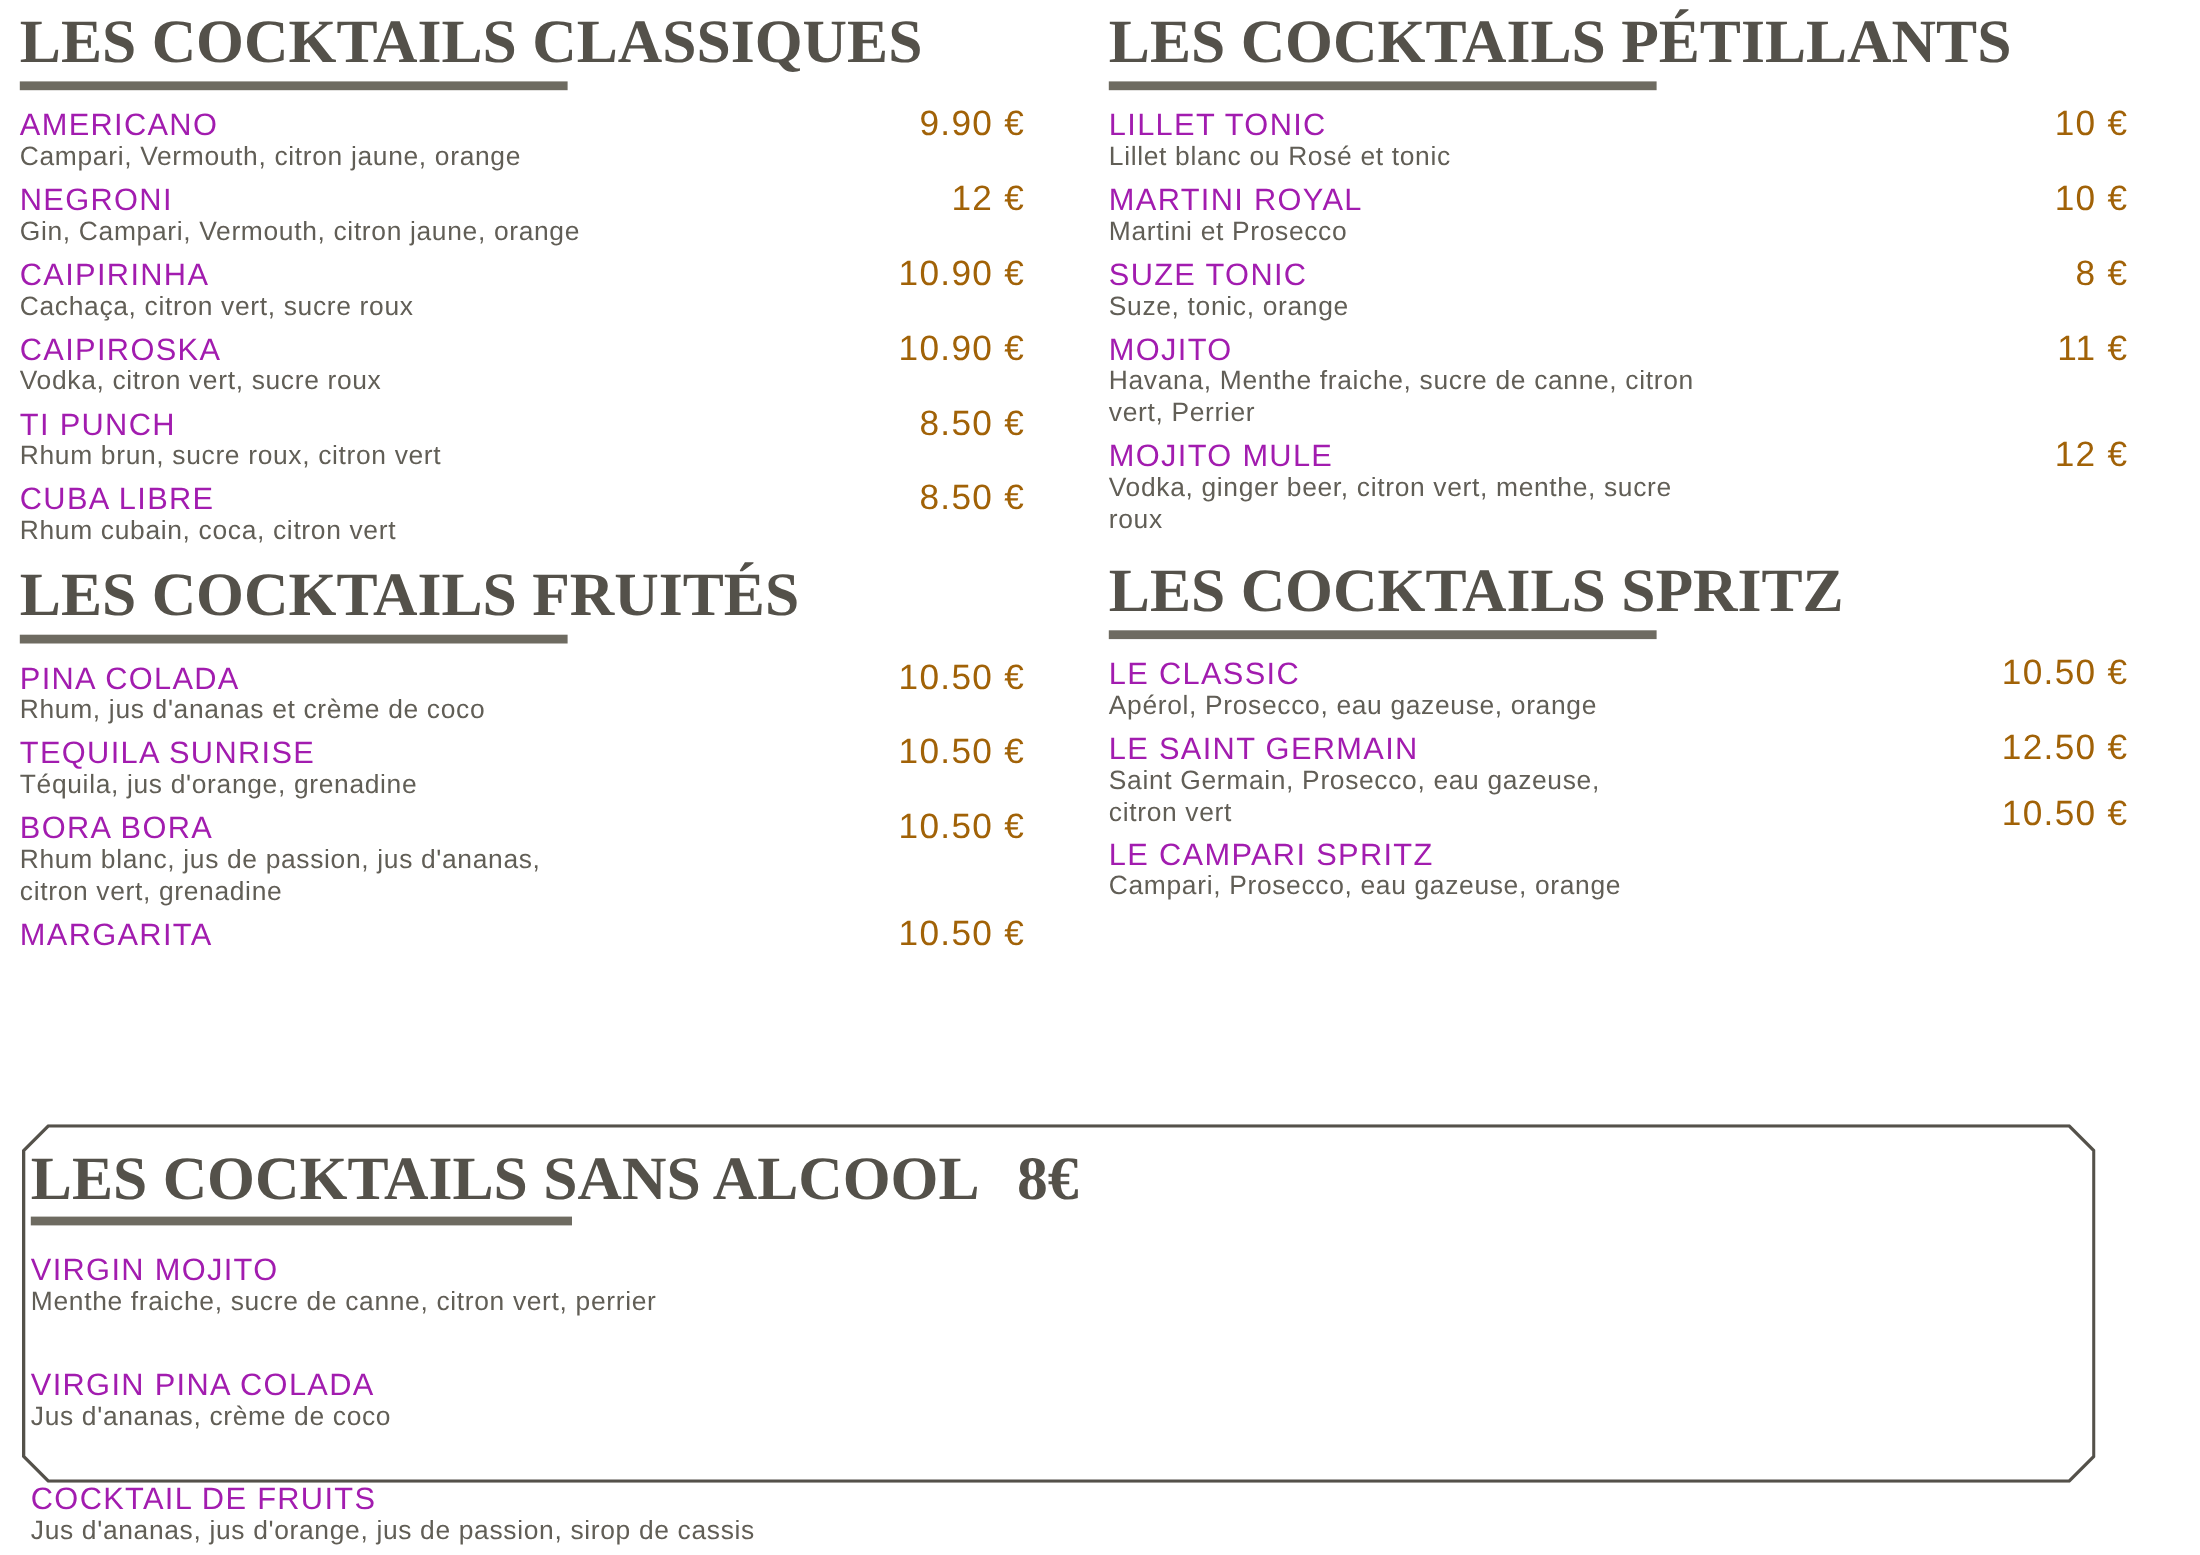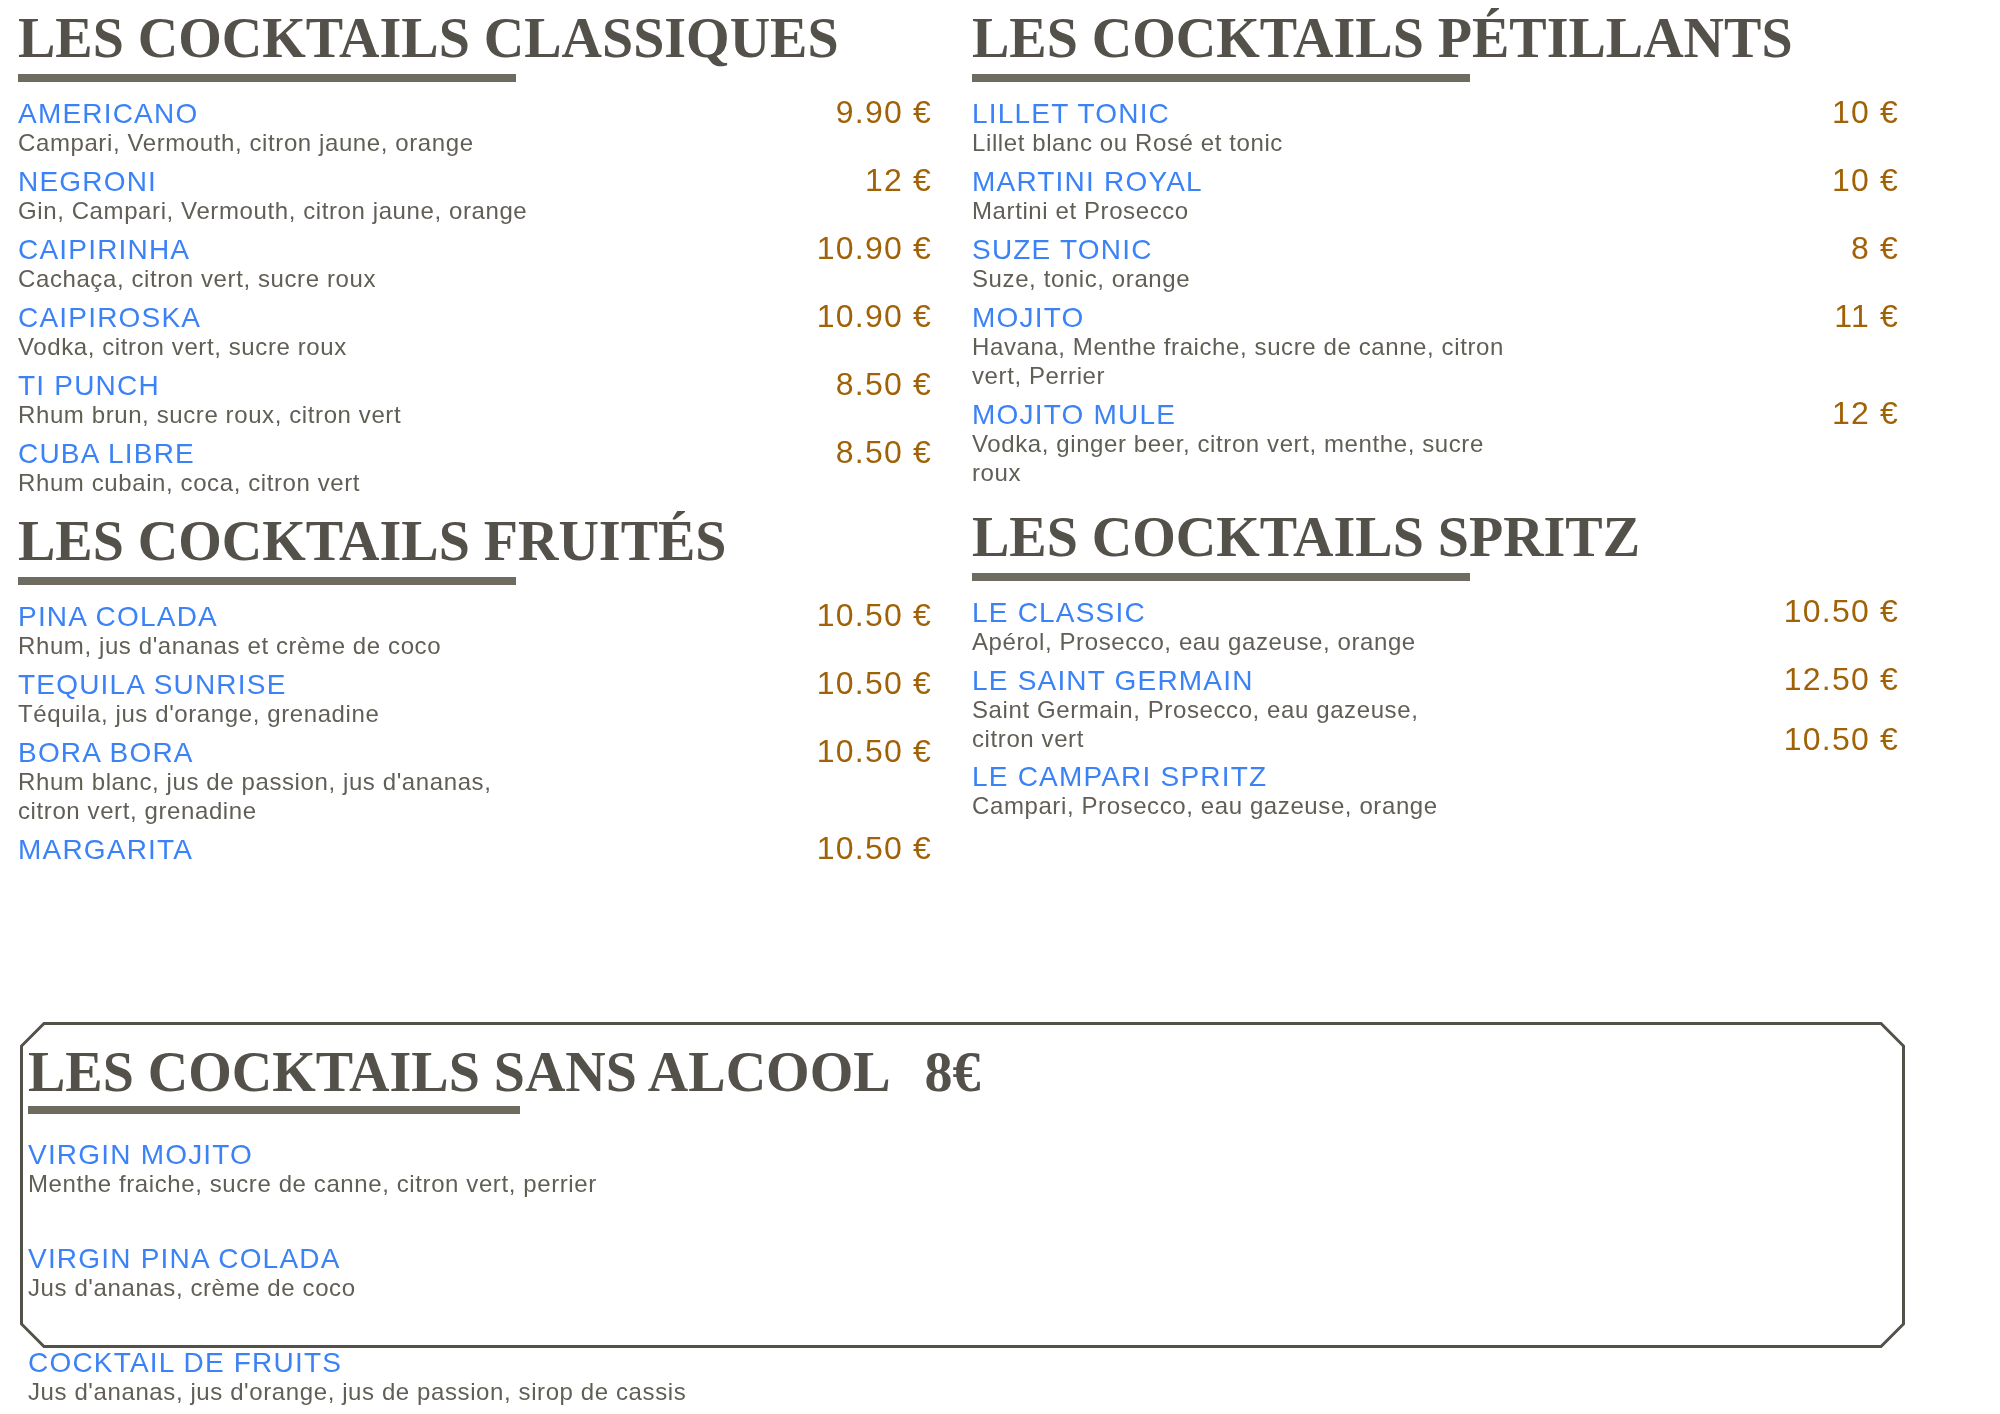--- a/index.html
+++ b/index.html
@@ -3,34 +3,34 @@
 <meta charset="utf-8">
 <style>
   html,body { margin:0; padding:0; background:#ffffff; }
   .page {
     position:relative; width:2000px; height:1414px; background:#ffffff;
     font-family:"Liberation Sans","DejaVu Sans",sans-serif; color:#615e56; overflow:hidden;
   }
   .columns { position:absolute; left:18px; top:8px; display:flex; }
   .col { display:block; }
   .col-left  { width:914px; }
-  .col-right { width:927px; margin-left:40px; }
+  .col-right { width:927px; margin-left:76px; }
 
   .menu-heading {
     font-family:"Liberation Serif","DejaVu Serif",serif; font-weight:700;
     font-size:56px; line-height:60px; color:#54514a; letter-spacing:0px; white-space:nowrap;
   }
   .rule { height:8px; width:498px; background:#6e6b61; margin:6px 0 16px 0; }
   .section-2 { margin-top:14px; }
   .col-right .section-2 { margin-top:20px; }
 
   .item { margin-bottom:9px; }
   .item.raised { position:relative; }
   .name-row { display:flex; justify-content:space-between; align-items:baseline; }
-  .name  { font-size:28px; line-height:29px; letter-spacing:1.2px; color:#3b82f6; }
+  .name  { font-size:28px; line-height:29px; letter-spacing:1.2px; color:#a21caf; }
   .price { font-size:32px; line-height:29px; letter-spacing:1.2px; color:#a16207; white-space:nowrap; }
   .item.raised .price { position:absolute; right:0; top:-37px; }
   .desc  { font-size:24px; line-height:29px; letter-spacing:0.6px; color:#615e56; }
 
   .box { position:absolute; left:20px; top:1022px; width:1885px; height:326px; }
   .box-border { position:absolute; left:0; top:0; }
   .box-inner { position:absolute; left:8px; top:20px; right:10px; }
   .box-title-row { white-space:nowrap; }
   .box-title-price { margin-left:34px; }
   .box .rule { width:492px; margin:4px 0 0 0; }

